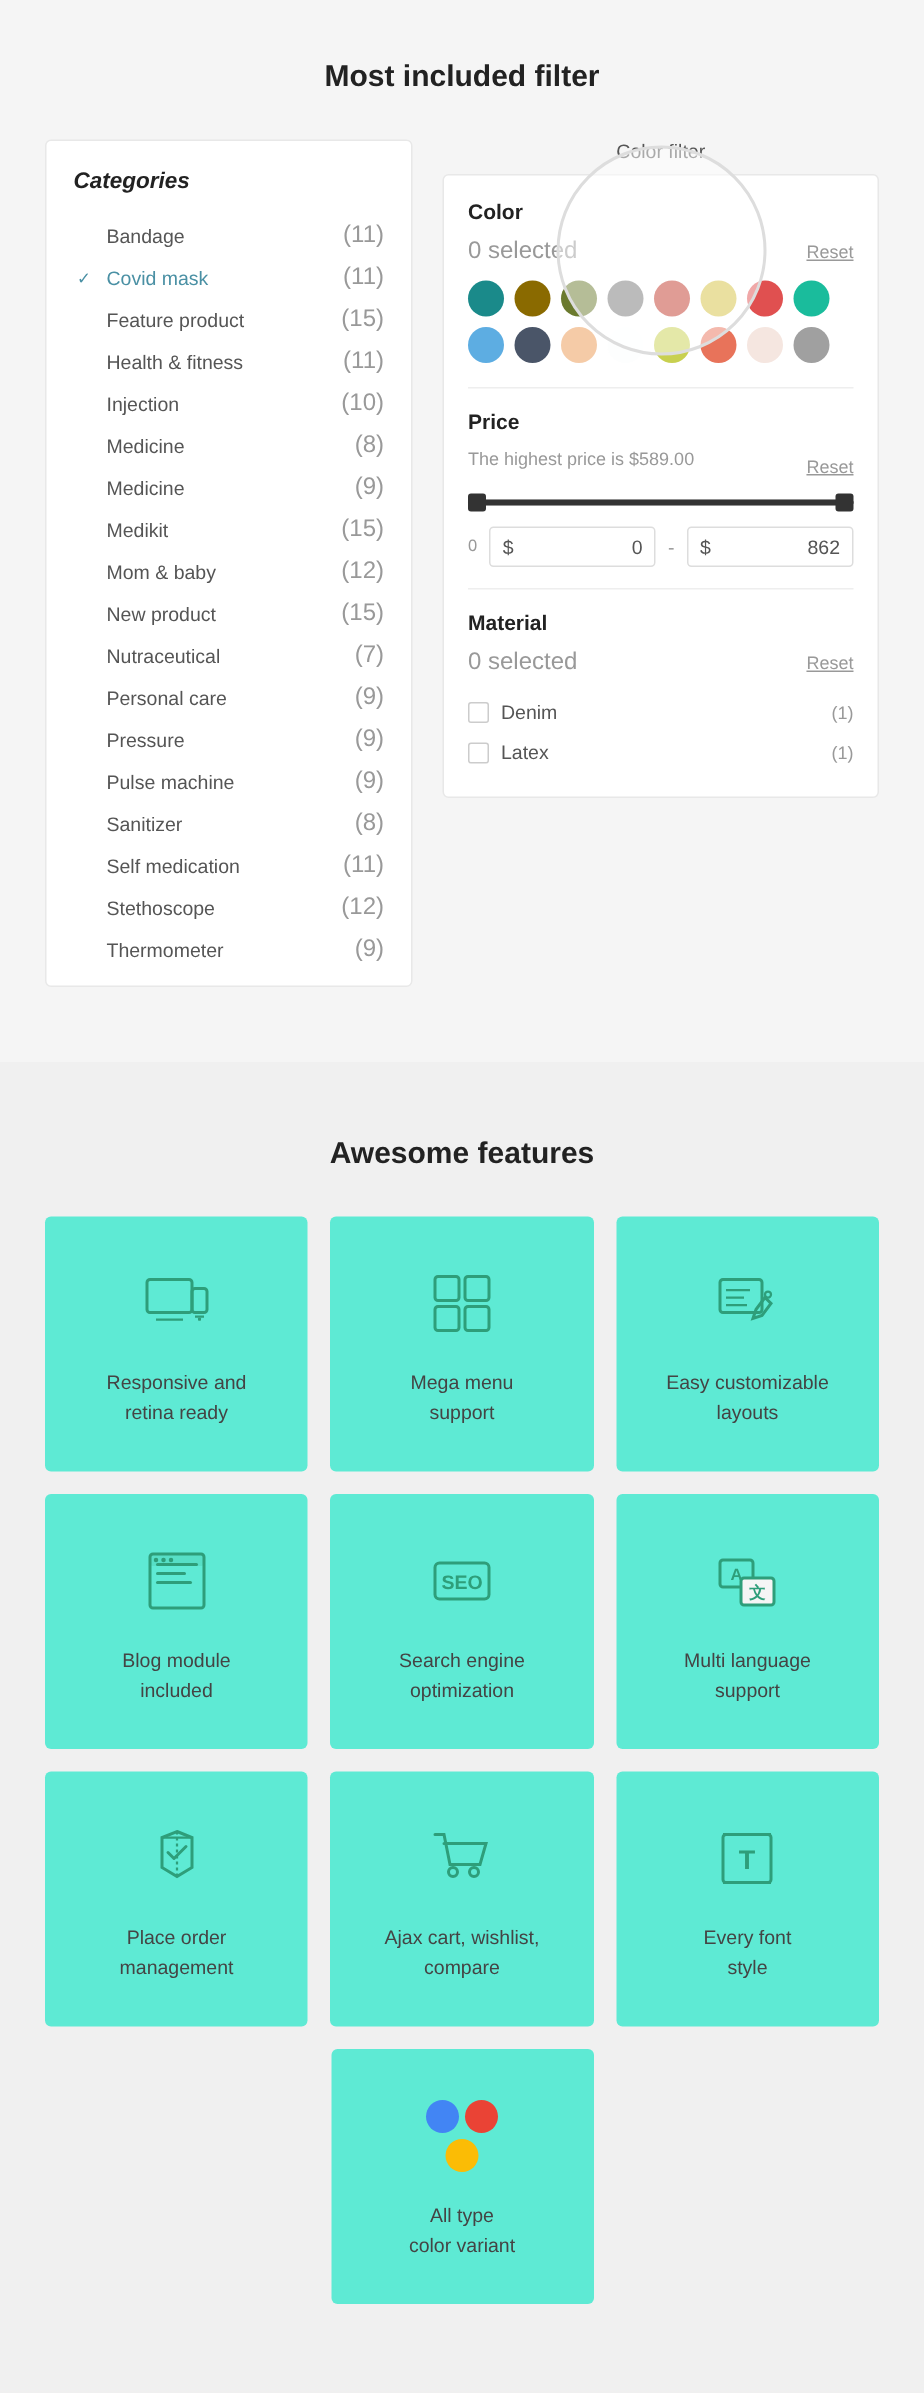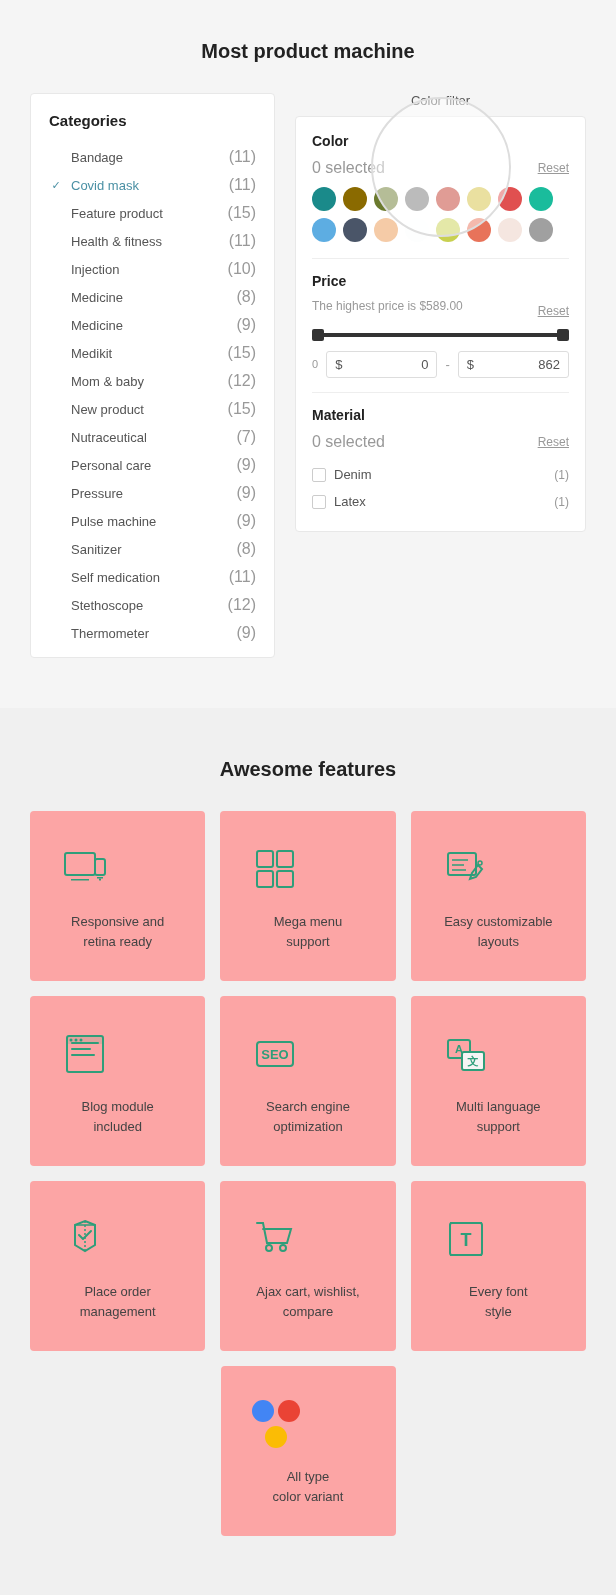--- a/index.html
+++ b/index.html
@@ -36,20 +36,21 @@
       border-radius: 4px;
       width: 245px;
       min-width: 245px;
       padding: 18px 0 10px;
     }
     .categories-title {
       font-weight: 700;
       font-size: 15px;
       padding: 0 18px 14px;
       color: #222;
+      font-style: italic;
     }
     .category-item {
       display: flex;
       align-items: center;
       padding: 5px 18px;
       font-size: 13px;
       color: #555;
       justify-content: space-between;
     }
     .category-item .cat-left {
@@ -236,25 +237,26 @@
       background: #f0f0f0;
       padding: 50px 30px 60px;
     }
     .features-grid {
       display: grid;
       grid-template-columns: repeat(3, 1fr);
       gap: 15px;
       margin-top: 30px;
     }
     .feature-card {
-      background: #fca5a5;
+      background: #5eead4;
       border-radius: 4px;
-      padding: 30px 27px;
+      padding: 30px 15px;
       display: flex;
       flex-direction: column;
+      align-items: center;
       text-align: center;
       gap: 15px;
     }
     .feature-icon {
       width: 56px;
       height: 56px;
       display: flex;
       align-items: center;
       justify-content: center;
     }
@@ -291,21 +293,21 @@
       border-radius: 50%;
     }
     .cc1 { background: #4285f4; top: 0; left: 0; }
     .cc2 { background: #ea4335; top: 0; right: 0; }
     .cc3 { background: #fbbc05; bottom: 0; left: 50%; transform: translateX(-50%); }
   </style>
 </head>
 <body>
 
 <div class="section-filter">
-  <h2 class="section-title">Most product machine</h2>
+  <h2 class="section-title">Most included filter</h2>
   <div class="filter-layout">
 
     <div class="categories-panel">
       <div class="categories-title">Categories</div>
       <div id="categories-list">
           <div class="category-item">
             <div class="cat-left">
               <span style="width: 14px;"></span>
               <span class="cat-name default">Bandage</span>
             </div>

